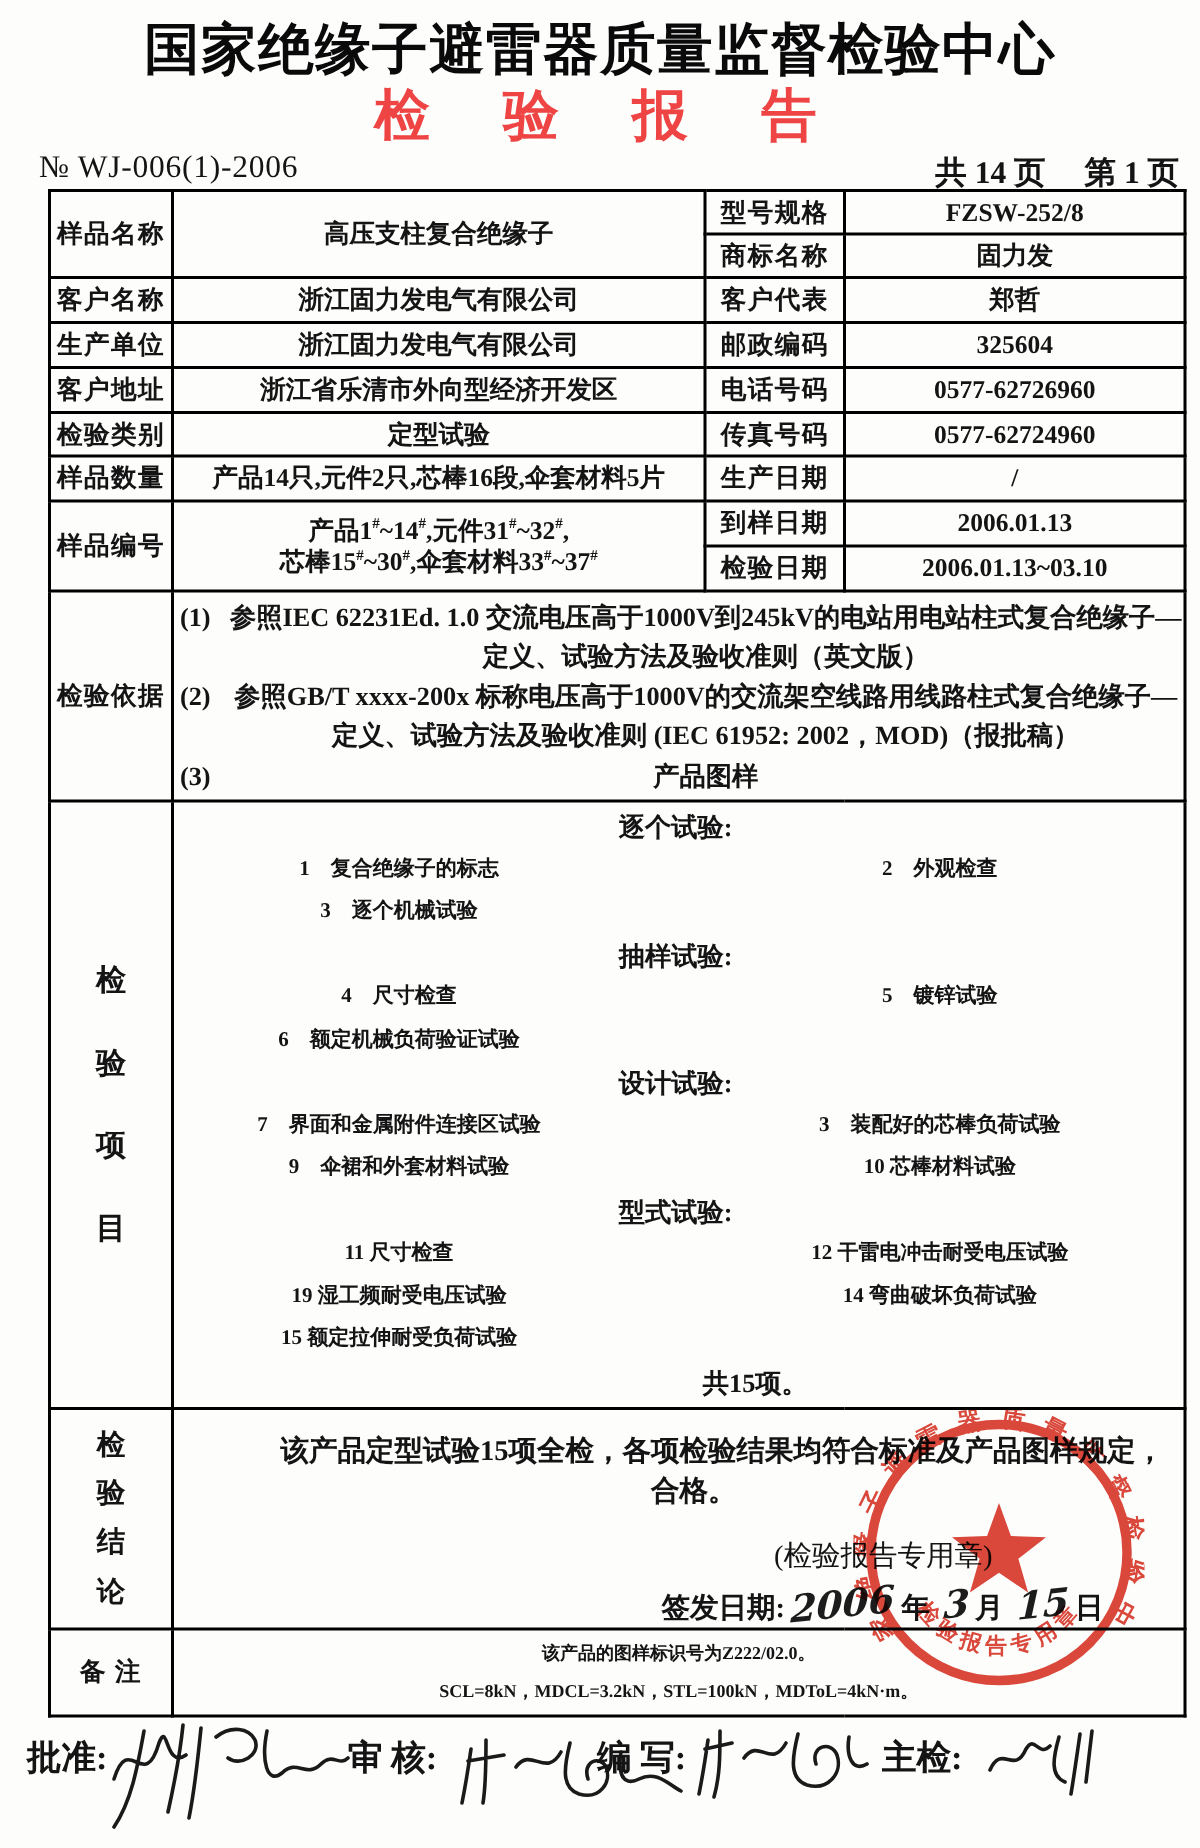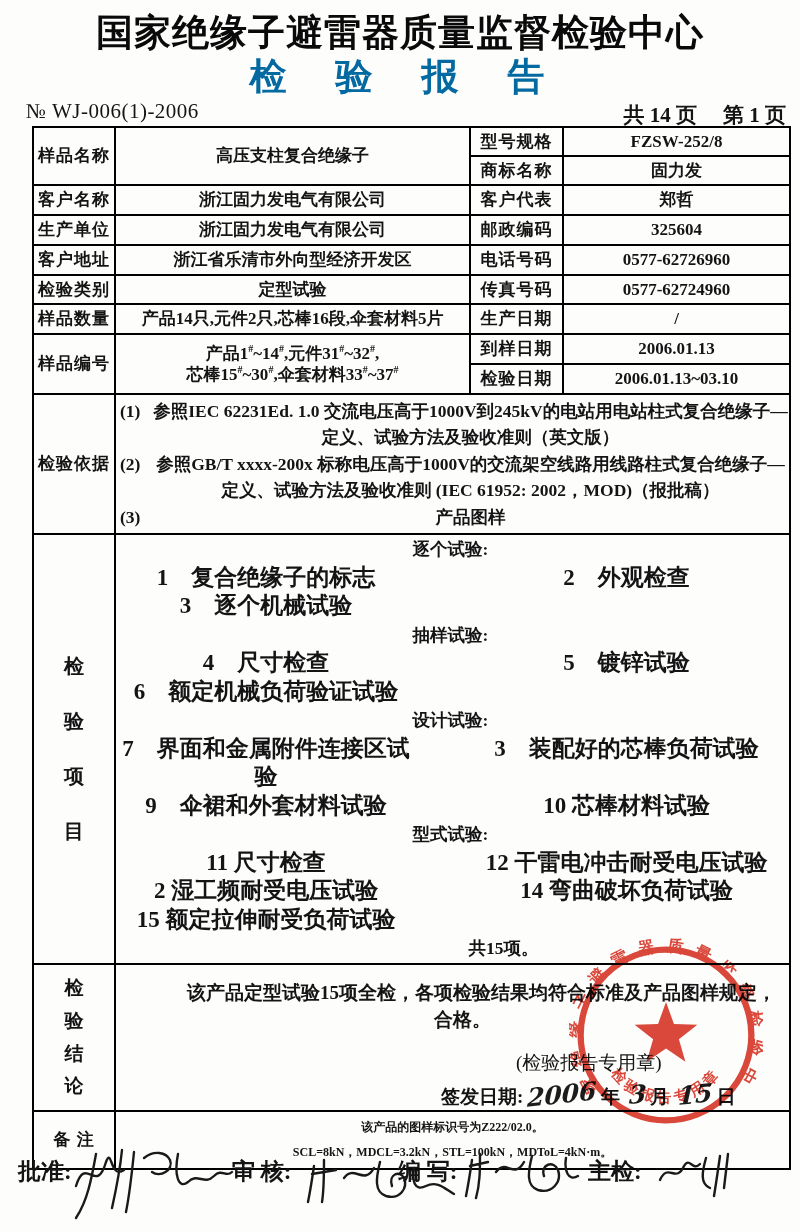--- a/index.html
+++ b/index.html
@@ -10,21 +10,21 @@
     overflow:hidden;
   }
   .org-title{
     position:absolute;top:8px;left:0;width:800px;text-align:center;
     font-family:"Liberation Sans","DejaVu Sans",sans-serif;
     font-weight:900;font-size:37px;letter-spacing:1px;color:#0a0a0a;
   }
   .report-title{
     position:absolute;top:52px;left:0;width:800px;text-align:center;
     font-family:"Liberation Sans","DejaVu Sans",sans-serif;
-    font-weight:900;font-size:37px;letter-spacing:6px;color:#0369a1;
+    font-weight:900;font-size:37px;letter-spacing:6px;color:#ef4444;
   }
   .report-no{
     position:absolute;top:99px;left:26px;
     font-size:21px;font-weight:normal;letter-spacing:0.5px;
   }
   .page-info{
     position:absolute;top:101px;right:14px;
     font-size:21px;font-weight:bold;
   }
   .page-info span{margin-left:26px;}
@@ -47,21 +47,21 @@
   }
   .vlabel-items{gap:30px;font-size:20px;}
   .vlabel-concl{gap:9px;font-size:19px;}
   sup{font-size:10px;vertical-align:7px;line-height:0;}
   
   .basis-cell{padding:7px 14px 4px 6px;}
   .basis-item{position:relative;padding-left:36px;font-size:17.5px;line-height:26px;margin-bottom:1px;}
   .basis-num{position:absolute;left:4px;}
   
   .items-cell{padding:8px 4px 0 8px;}
-  .item-line{display:flex;font-size:23px;line-height:28.5px;gap:48px;}
+  .item-line{display:flex;font-size:14px;line-height:28.5px;gap:48px;}
   .item-heading{font-size:17.5px;line-height:28.5px;margin-left:-4px;}
   .item-left{width:300px;}
   .item-right{flex:1;}
   .items-total{font-size:17.5px;line-height:28.5px;padding-left:102px;}
   
   .concl-cell{position:relative;}
   .concl-text{position:absolute;left:0;top:14px;width:100%;padding:0 8px 0 28px;box-sizing:border-box;text-indent:2em;font-size:19px;line-height:27px;}
   .seal-note{position:absolute;left:400px;top:86px;font-size:19px;font-weight:normal;white-space:nowrap;}
   .issue-line{position:absolute;left:325px;top:114px;font-size:19px;font-weight:bold;white-space:nowrap;}
   .hw{
@@ -204,21 +204,21 @@
       <div class="item-line">
             <span class="item-left">9　伞裙和外套材料试验</span>
             <span class="item-right">10 芯棒材料试验</span>
           </div>
       <div class="item-heading">型式试验:</div>
       <div class="item-line">
             <span class="item-left">11 尺寸检查</span>
             <span class="item-right">12 干雷电冲击耐受电压试验</span>
           </div>
       <div class="item-line">
-            <span class="item-left">2 湿工频耐受电压试验</span>
+            <span class="item-left">19 湿工频耐受电压试验</span>
             <span class="item-right">14 弯曲破坏负荷试验</span>
           </div>
       <div class="item-line">
             <span class="item-left">15 额定拉伸耐受负荷试验</span>
             <span class="item-right"></span>
           </div>
       <div class="items-total">共15项。</div>
     </td>
   </tr>
   <tr style="height:147px">

